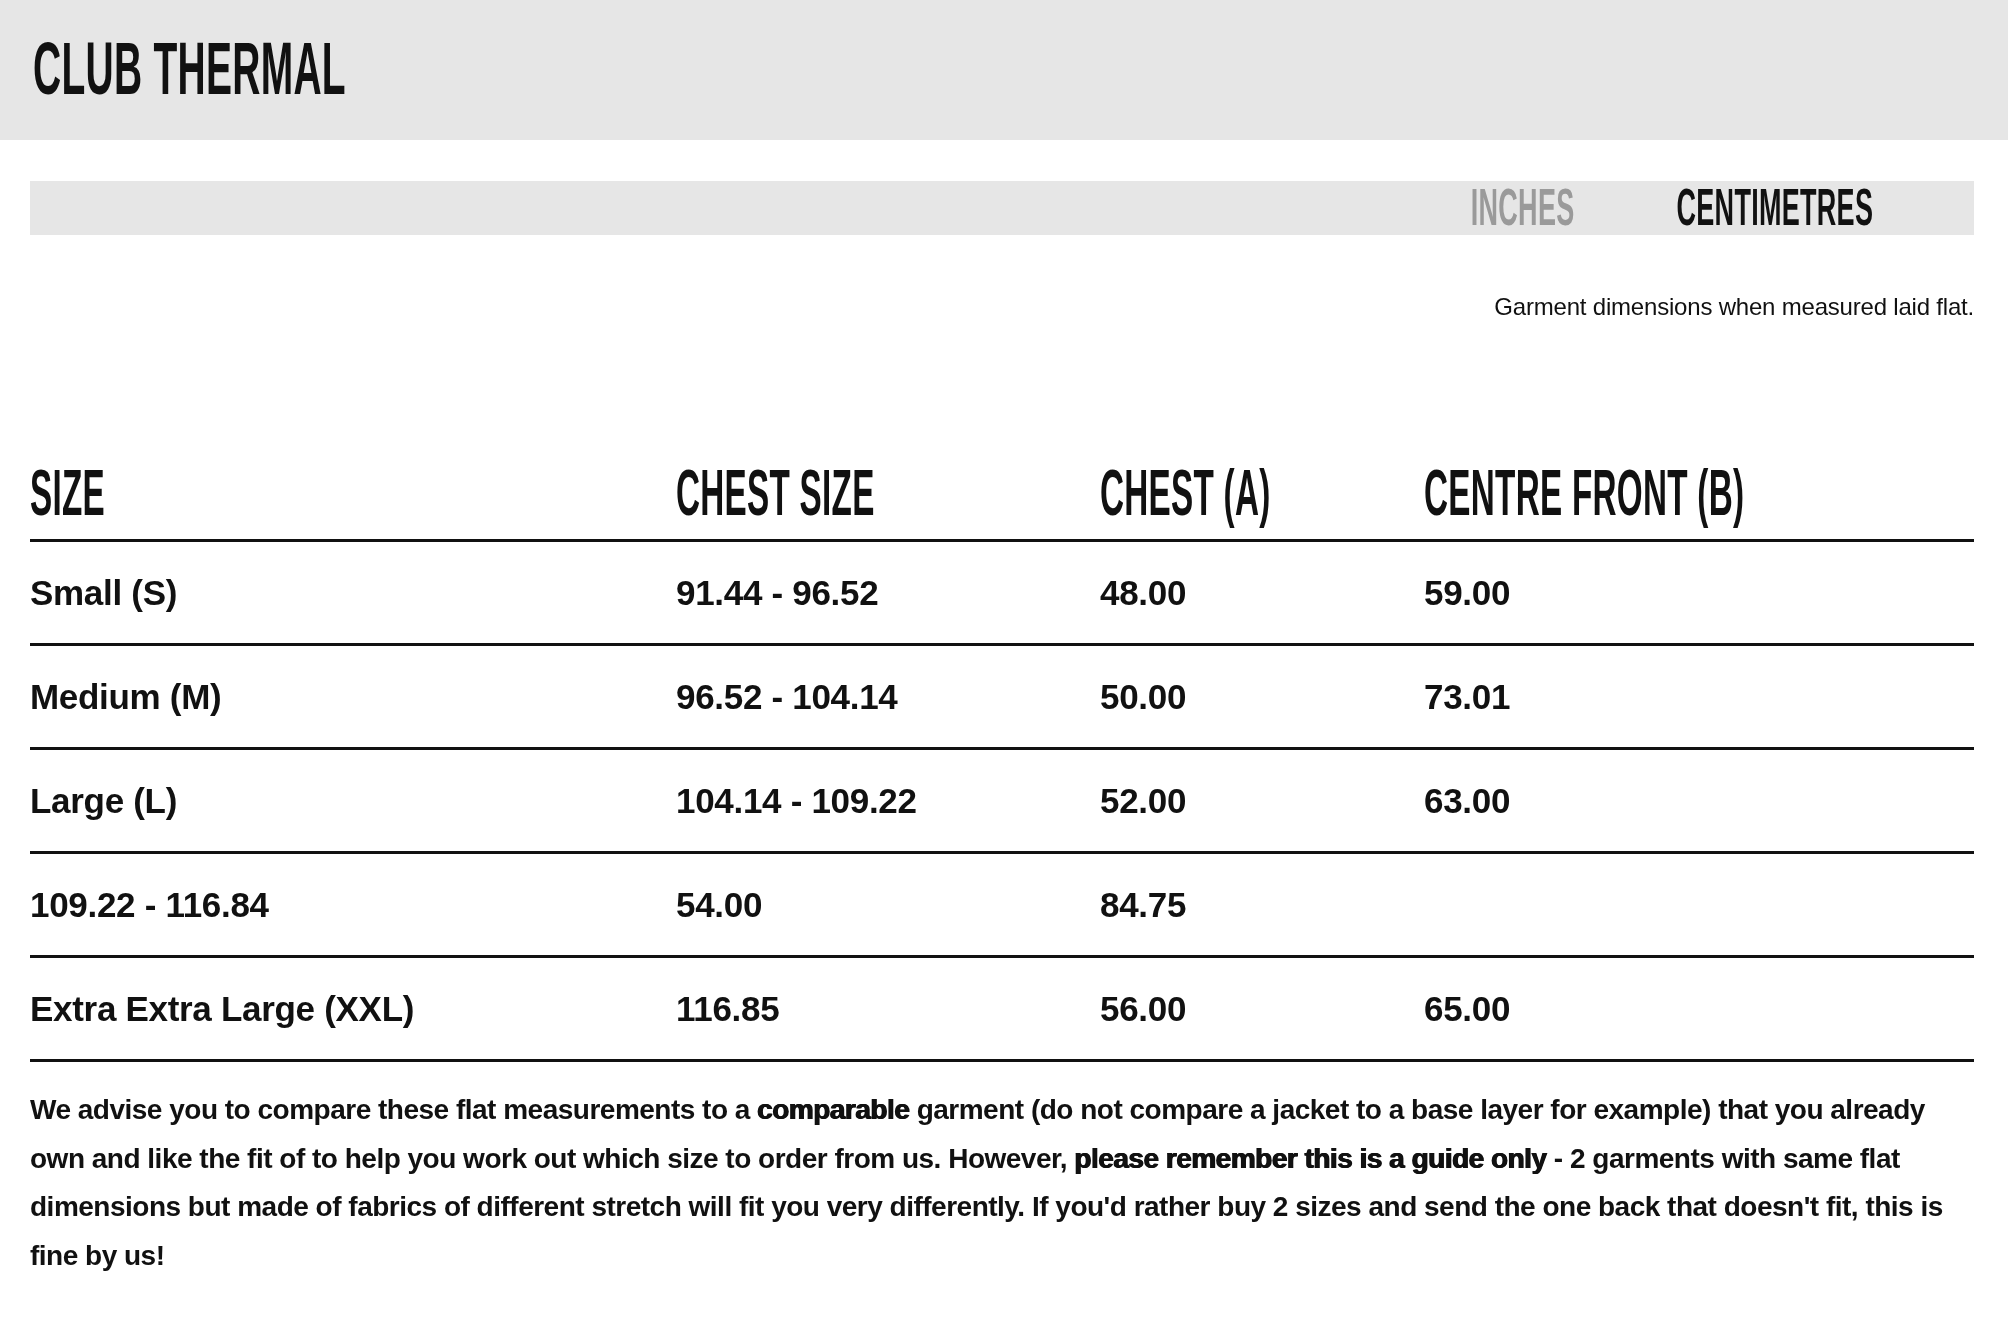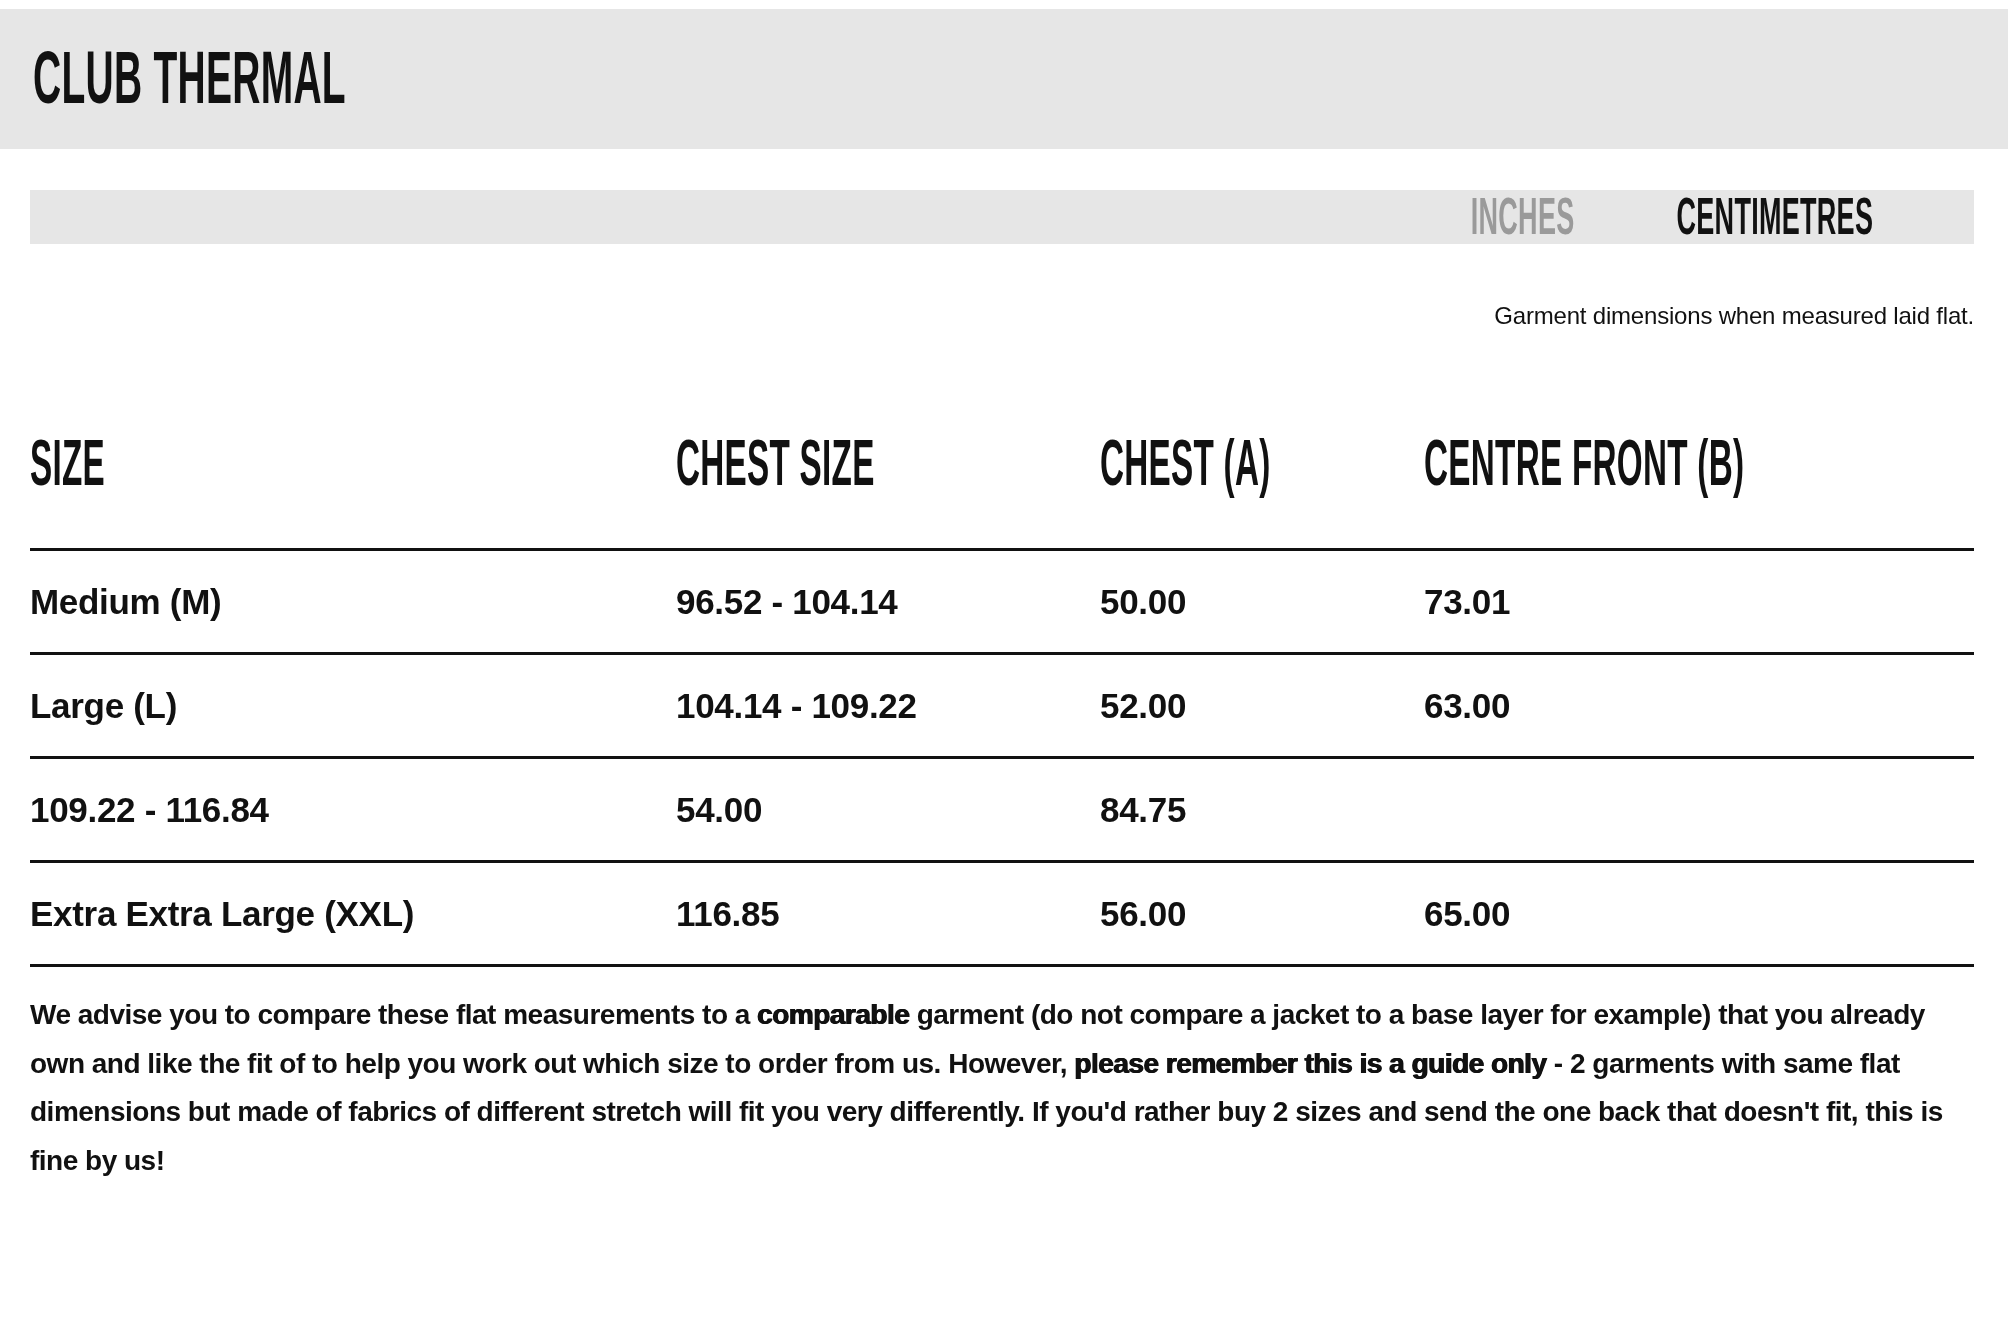--- a/index.html
+++ b/index.html
@@ -10,21 +10,20 @@
     color: #111111;
     overflow: hidden;
   }
 
   
   .top-band {
     height: 140px;
     background: #e6e6e6;
     display: flex;
     align-items: center;
-    margin-top: 9px;
   }
   .page-title {
     font-size: 75px;
     font-weight: 700;
     line-height: 1;
     margin-left: 33px;
     white-space: nowrap;
     letter-spacing: 0.5px;
     transform: scaleX(0.52) translateY(-2px);
     transform-origin: left center;
@@ -72,22 +71,22 @@
   .grid-cols {
     display: grid;
     grid-template-columns: 646px 424px 324px 1fr;
   }
   .t-header {
     height: 120px;
     border-bottom: 3px solid #111111;
   }
   .hcell {
     display: flex;
-    align-items: flex-start;
-    padding-bottom: 33px;
+    align-items: flex-end;
+    padding-bottom: 14px;
   }
   .hcell span {
     display: inline-block;
     font-size: 64px;
     font-weight: 700;
     line-height: 1;
     white-space: nowrap;
     letter-spacing: 0.5px;
     transform: scaleX(0.52);
     transform-origin: left bottom;
@@ -140,20 +139,26 @@
         </div>
         <div class="hcell">
           <span>CHEST (A)</span>
         </div>
         <div class="hcell">
           <span>CENTRE FRONT (B)</span>
         </div>
       </div>
     <div>
         <div class="t-row grid-cols">
+          <div>Small (S)</div>
+          <div>91.44 - 96.52</div>
+          <div>48.00</div>
+          <div>59.00</div>
+        </div>
+        <div class="t-row grid-cols">
           <div>Medium (M)</div>
           <div>96.52 - 104.14</div>
           <div>50.00</div>
           <div>73.01</div>
         </div>
         <div class="t-row grid-cols">
           <div>Large (L)</div>
           <div>104.14 - 109.22</div>
           <div>52.00</div>
           <div>63.00</div>

